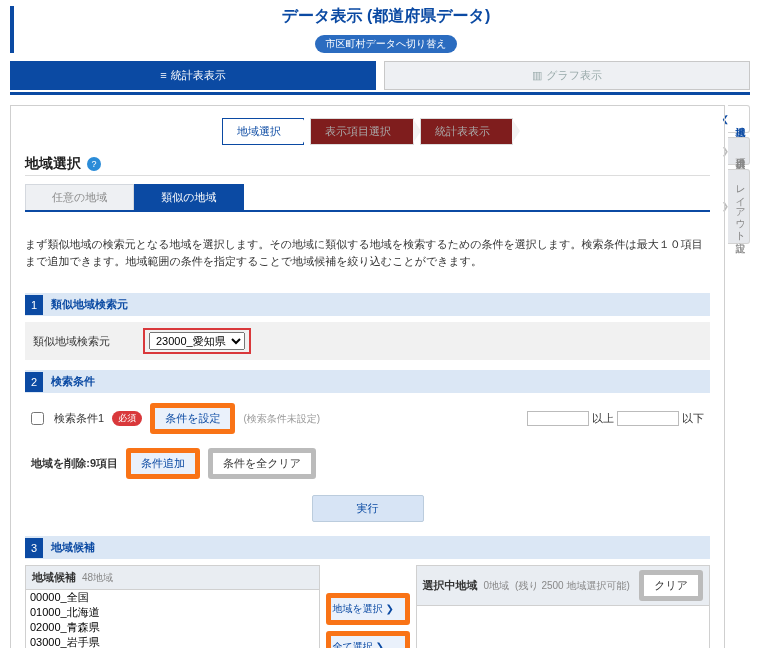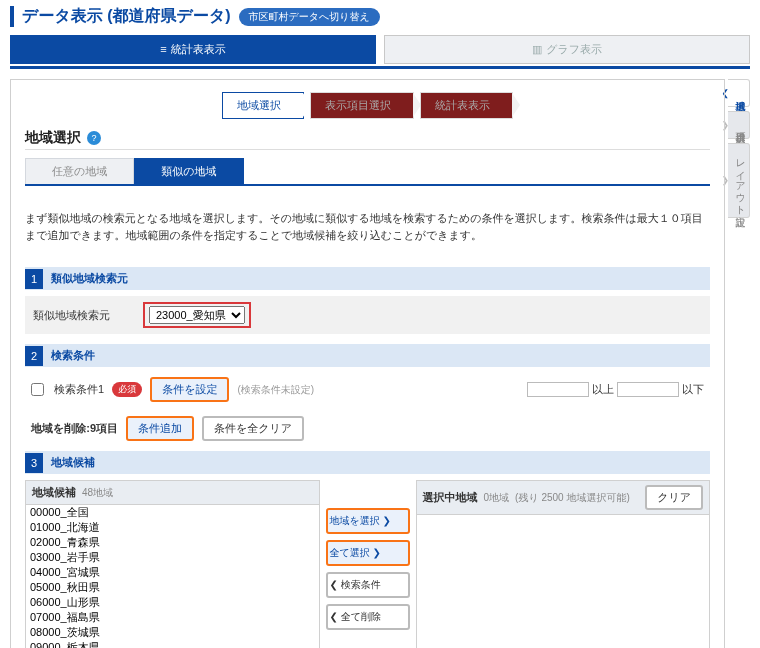--- a/index.html
+++ b/index.html
@@ -1,18 +1,18 @@
 <!DOCTYPE html>
 <html><head>
 <meta charset="utf-8">
 <style>
 * { box-sizing: border-box; margin: 0; padding: 0; font-family: "Hiragino Kaku Gothic Pro", "メイリオ", Meiryo, sans-serif; }
 body { background: #fff; font-size: 11px; color: #333; width: 760px; }
 .page { padding: 6px 10px 10px; }
-.top-title { display: flex; align-items: center; gap: 8px; border-left: 4px solid #0b4aa3; padding-left: 8px; margin-bottom: 8px; }
+.top-title { display: flex; align-items: center; gap: 8px; border-left: 4px solid #0b4aa3; padding-left: 8px; margin-bottom: 8px; flex-direction: column; }
 .top-title h1 { font-size: 16px; font-weight: bold; color: #0b4aa3; }
 .switch-pill { background: #2b6cc0; color: #fff; border-radius: 10px; padding: 2px 10px; font-size: 10px; }
 .tabs { display: flex; gap: 8px; margin-bottom: 2px; }
 .tab { flex: 1; text-align: center; padding: 6px 0; border: 1px solid #c8c8c8; background: #eef0f3; color: #9aa; position: relative; }
 .tab.active { background: #0b4aa3; color: #fff; border-color: #0b4aa3; }
 .tab.active::before { content: "≡"; margin-right: 4px; }
 .tab.inactive::before { content: "▥"; margin-right: 4px; }
 .tab-underline { height: 3px; background: #0b4aa3; margin-bottom: 10px; }
 .outer { display: flex; align-items: stretch; }
 .panel { flex: 1; border: 1px solid #cfcfcf; padding: 12px 14px 16px; position: relative; }
@@ -37,21 +37,21 @@
 .band { display: flex; align-items: center; background: #dbe7f5; margin-bottom: 6px; }
 .band .num { background: #0b4aa3; color: #fff; width: 18px; text-align: center; padding: 4px 0; font-size: 11px; }
 .band .lbl { padding: 4px 8px; font-weight: bold; color: #0b4aa3; font-size: 11px; }
 .row { display: flex; align-items: center; background: #f1f1f1; padding: 6px 8px; margin-bottom: 10px; font-size: 11px; }
 .row .row-label { width: 110px; color: #333; }
 .red-frame { border: 2px solid #d9383b; padding: 2px 4px; display: inline-flex; align-items: center; }
 select.region { font-size: 11px; padding: 1px 2px; min-width: 86px; }
 .cond-row { display: flex; align-items: center; gap: 8px; background: #fff; padding: 4px 6px; margin-bottom: 8px; }
 .cond-row input[type=checkbox] { margin-right: 2px; }
 .req-pill { background: #d9383b; color: #fff; border-radius: 8px; padding: 1px 6px; font-size: 9px; }
-.btn { display: inline-block; padding: 3px 10px; font-size: 11px; border: 2px solid #f97316; border-radius: 3px; background: #eaf1fb; color: #0b4aa3; cursor: pointer; }
+.btn { display: inline-block; padding: 3px 10px; font-size: 11px; border: 5px solid #f97316; border-radius: 3px; background: #eaf1fb; color: #0b4aa3; cursor: pointer; }
 .btn.plain { background: #fff; color: #333; border-color: #bbb; }
 .cond-unset { color: #999; font-size: 10px; }
 .range-inputs { margin-left: auto; display: flex; align-items: center; gap: 3px; }
 .range-inputs input { width: 62px; font-size: 10px; padding: 1px 2px; border: 1px solid #bbb; }
 .cond-remain { display: flex; align-items: center; gap: 8px; padding: 2px 6px 10px; }
 .cond-remain .lbl { font-weight: bold; }
 .exec-row { text-align: center; margin: 6px 0 14px; }
 .btn-exec { background: #d7e4f5; color: #0b4aa3; border: 1px solid #bcd; padding: 5px 44px; font-size: 11px; border-radius: 2px; }
 .cand-wrap { display: flex; gap: 6px; }
 .cand-col { flex: 1; border: 1px solid #d0d0d0; min-height: 180px; display: flex; flex-direction: column; }
@@ -129,20 +129,23 @@
           <span>以上</span>
           <input type="text" style="">
           <span>以下</span>
         </span>
       </div>
       <div class="cond-remain">
         <span class="lbl">地域を削除:9項目</span>
         <span class="btn">条件追加</span>
         <span class="btn plain">条件を全クリア</span>
       </div>
+      <div class="exec-row">
+        <button class="btn-exec">実行</button>
+      </div>
 
       <div class="band">
         <div class="num">3</div>
         <div class="lbl">地域候補</div>
       </div>
       <div class="cand-wrap">
         <div class="cand-col">
           <div class="cand-head">
             <span class="t">地域候補</span>
             <span class="sub">48地域</span>

